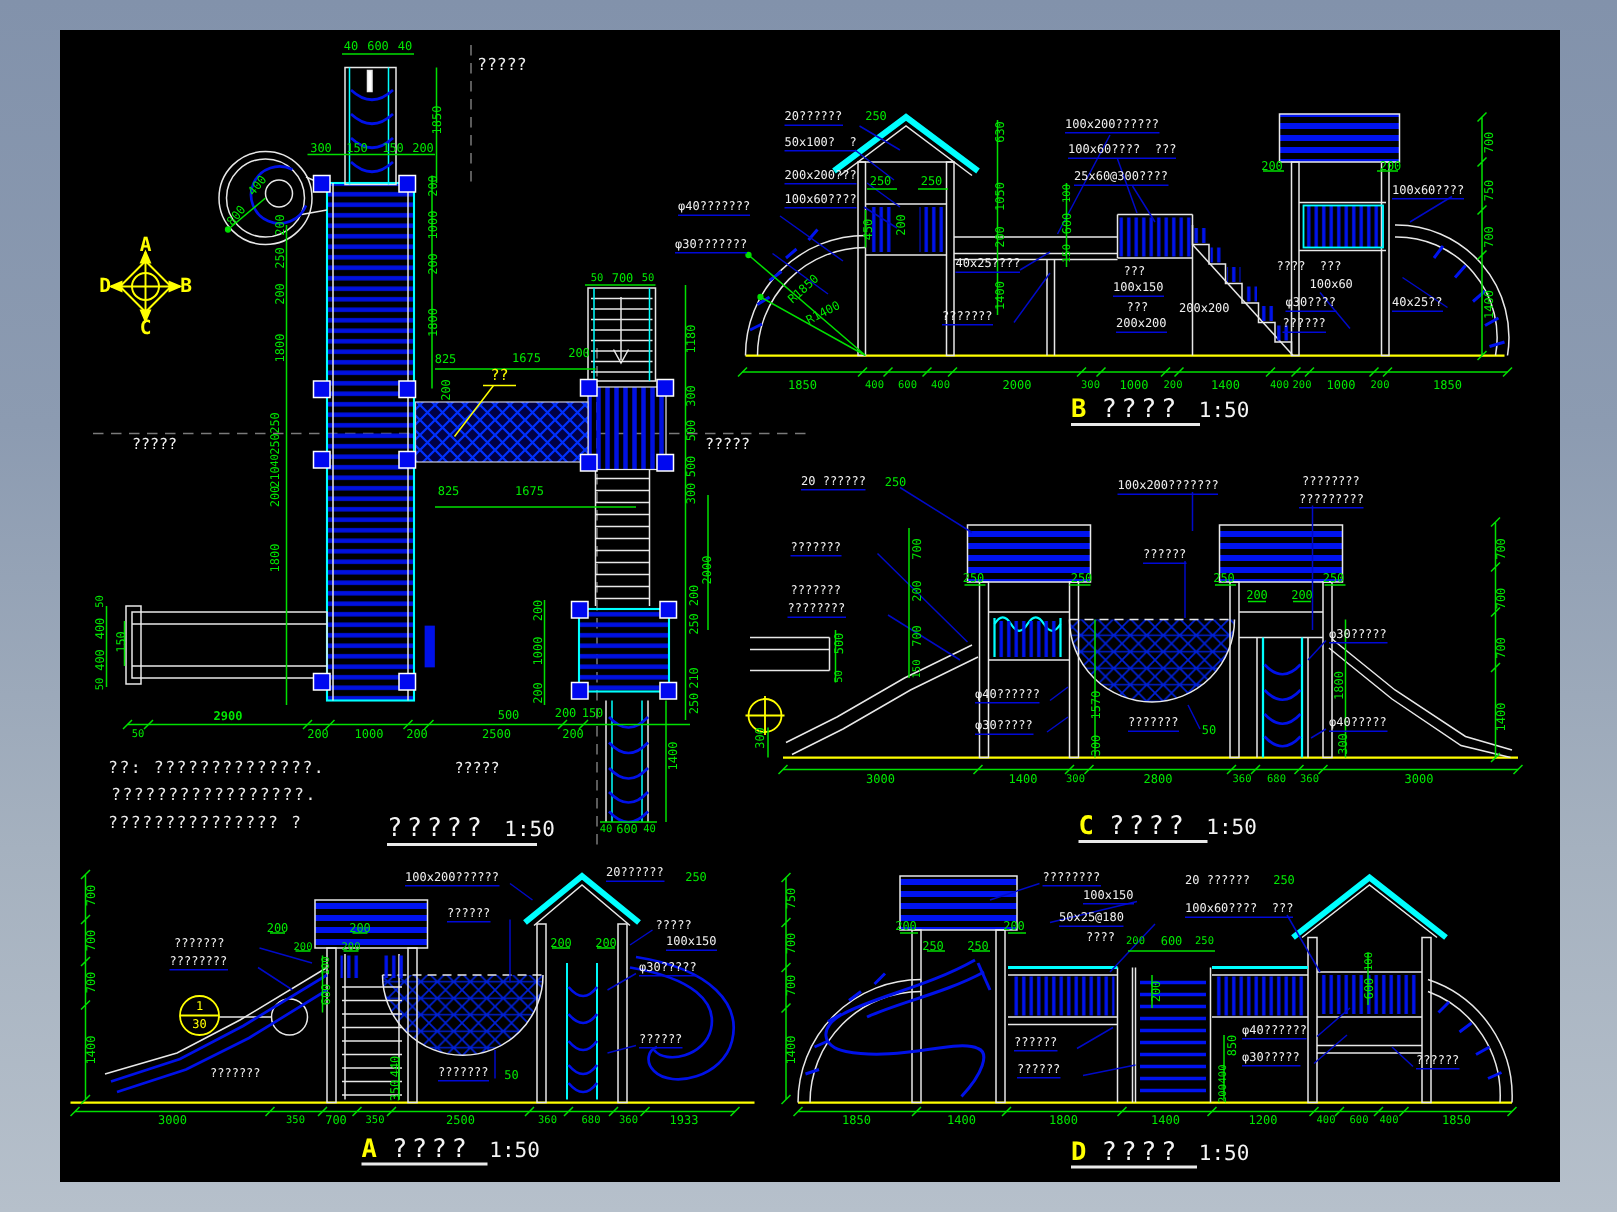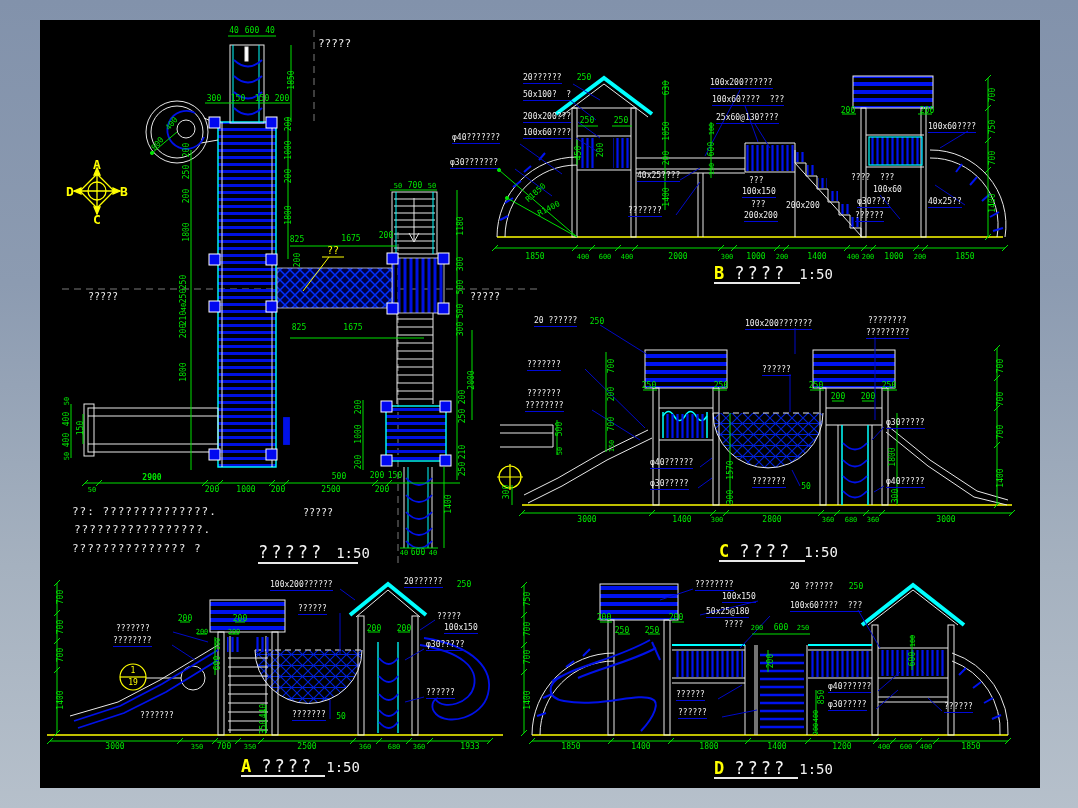--- a/index.html
+++ b/index.html
@@ -429,21 +429,21 @@
     <span class="lbl ly" style="left: 333px; top: 251px; font-size: 10px; transform: translate(-50%, -50%);">??</span>
     <span class="lbl lw lead" style="left: 523px; top: 79px; transform: translate(0px, -50%);">20??????</span>
     <span class="lbl lg" style="left: 584px; top: 78px; transform: translate(-50%, -50%);">250</span>
     <span class="lbl lw lead" style="left: 523px; top: 96px; transform: translate(0px, -50%);">50x100?  ?</span>
     <span class="lbl lw lead" style="left: 523px; top: 118px; transform: translate(0px, -50%);">200x200???</span>
     <span class="lbl lw lead" style="left: 523px; top: 134px; transform: translate(0px, -50%);">100x60????</span>
     <span class="lbl lw lead" style="left: 452px; top: 139px; transform: translate(0px, -50%);">φ40???????</span>
     <span class="lbl lw lead" style="left: 450px; top: 164px; transform: translate(0px, -50%);">φ30???????</span>
     <span class="lbl lw lead" style="left: 710px; top: 84px; transform: translate(0px, -50%);">100x200??????</span>
     <span class="lbl lw lead" style="left: 712px; top: 101px; transform: translate(0px, -50%);">100x60????  ???</span>
-    <span class="lbl lw lead" style="left: 716px; top: 119px; transform: translate(0px, -50%);">25x60@130????</span>
+    <span class="lbl lw lead" style="left: 716px; top: 119px; transform: translate(0px, -50%);">25x60@300????</span>
     <span class="lbl lw lead" style="left: 637px; top: 177px; transform: translate(0px, -50%);">40x25????</span>
     <span class="lbl lw lead" style="left: 628px; top: 212px; transform: translate(0px, -50%);">???????</span>
     <span class="lbl lw" style="left: 749px; top: 181px; transform: translate(0px, -50%);">???</span>
     <span class="lbl lw lead" style="left: 742px; top: 193px; transform: translate(0px, -50%);">100x150</span>
     <span class="lbl lw" style="left: 751px; top: 205px; transform: translate(0px, -50%);">???</span>
     <span class="lbl lw lead" style="left: 744px; top: 217px; transform: translate(0px, -50%);">200x200</span>
     <span class="lbl lw" style="left: 786px; top: 206px; transform: translate(0px, -50%);">200x200</span>
     <span class="lbl lw lead" style="left: 928px; top: 128px; transform: translate(0px, -50%);">100x60????</span>
     <span class="lbl lw" style="left: 851px; top: 178px; transform: translate(0px, -50%);">????  ???</span>
     <span class="lbl lw" style="left: 873px; top: 190px; transform: translate(0px, -50%);">100x60</span>
@@ -534,21 +534,21 @@
     <span class="lbl lw lead" style="left: 298px; top: 610px; transform: translate(0px, -50%);">??????</span>
     <span class="lbl lw lead" style="left: 404px; top: 583px; transform: translate(0px, -50%);">20??????</span>
     <span class="lbl lg" style="left: 464px; top: 585px; transform: translate(-50%, -50%);">250</span>
     <span class="lbl lw" style="left: 437px; top: 617px; transform: translate(0px, -50%);">?????</span>
     <span class="lbl lw lead" style="left: 444px; top: 629px; transform: translate(0px, -50%);">100x150</span>
     <span class="lbl lw lead" style="left: 426px; top: 646px; transform: translate(0px, -50%);">φ30?????</span>
     <span class="lbl lw lead" style="left: 426px; top: 694px; transform: translate(0px, -50%);">??????</span>
     <span class="lbl lw lead" style="left: 292px; top: 716px; transform: translate(0px, -50%);">???????</span>
     <span class="lbl lg" style="left: 341px; top: 717px; transform: translate(-50%, -50%);">50</span>
     <span class="lbl ly" style="left: 133px; top: 671px; font-size: 8px; transform: translate(-50%, -50%);">1</span>
-    <span class="lbl ly" style="left: 133px; top: 683px; font-size: 8px; transform: translate(-50%, -50%);">19</span>
+    <span class="lbl ly" style="left: 133px; top: 683px; font-size: 8px; transform: translate(-50%, -50%);">30</span>
     <span class="lbl lg" style="left: 61px; top: 597px; transform: translate(-50%, -50%) rotate(-90deg);">700</span>
     <span class="lbl lg" style="left: 61px; top: 627px; transform: translate(-50%, -50%) rotate(-90deg);">700</span>
     <span class="lbl lg" style="left: 61px; top: 655px; transform: translate(-50%, -50%) rotate(-90deg);">700</span>
     <span class="lbl lg" style="left: 61px; top: 700px; transform: translate(-50%, -50%) rotate(-90deg);">1400</span>
     <span class="lbl lg" style="left: 185px; top: 619px; transform: translate(-50%, -50%);">200</span>
     <span class="lbl lg" style="left: 240px; top: 619px; transform: translate(-50%, -50%);">200</span>
     <span class="lbl lg" style="left: 202px; top: 632px; font-size: 7px; transform: translate(-50%, -50%);">200</span>
     <span class="lbl lg" style="left: 234px; top: 632px; font-size: 7px; transform: translate(-50%, -50%);">200</span>
     <span class="lbl lg" style="left: 218px; top: 644px; font-size: 7px; transform: translate(-50%, -50%) rotate(-90deg);">100</span>
     <span class="lbl lg" style="left: 218px; top: 663px; transform: translate(-50%, -50%) rotate(-90deg);">600</span>
@@ -557,21 +557,21 @@
     <span class="lbl lg" style="left: 264px; top: 711px; transform: translate(-50%, -50%) rotate(-90deg);">440</span>
     <span class="lbl lg" style="left: 264px; top: 727px; transform: translate(-50%, -50%) rotate(-90deg);">350</span>
     <span class="lbl lg" style="left: 115px; top: 747px; transform: translate(-50%, -50%);">3000</span>
     <span class="lbl lg" style="left: 197px; top: 747px; font-size: 7px; transform: translate(-50%, -50%);">350</span>
     <span class="lbl lg" style="left: 224px; top: 747px; transform: translate(-50%, -50%);">700</span>
     <span class="lbl lg" style="left: 250px; top: 747px; font-size: 7px; transform: translate(-50%, -50%);">350</span>
     <span class="lbl lg" style="left: 307px; top: 747px; transform: translate(-50%, -50%);">2500</span>
     <span class="lbl lg" style="left: 365px; top: 747px; font-size: 7px; transform: translate(-50%, -50%);">360</span>
     <span class="lbl lg" style="left: 394px; top: 747px; font-size: 7px; transform: translate(-50%, -50%);">680</span>
     <span class="lbl lg" style="left: 419px; top: 747px; font-size: 7px; transform: translate(-50%, -50%);">360</span>
-    <span class="lbl lg" style="left: 456px; top: 747px; transform: translate(-50%, -50%); margin-left: 14px;">1933</span>
+    <span class="lbl lg" style="left: 456px; top: 747px; transform: translate(-50%, -50%);">1933</span>
     <span class="lbl lw lead" style="left: 695px; top: 586px; transform: translate(0px, -50%);">????????</span>
     <span class="lbl lw lead" style="left: 722px; top: 598px; transform: translate(0px, -50%);">100x150</span>
     <span class="lbl lw lead" style="left: 706px; top: 613px; transform: translate(0px, -50%);">50x25@180</span>
     <span class="lbl lw" style="left: 724px; top: 625px; transform: translate(0px, -50%);">????</span>
     <span class="lbl lw" style="left: 790px; top: 587px; transform: translate(0px, -50%);">20 ??????</span>
     <span class="lbl lg" style="left: 856px; top: 587px; transform: translate(-50%, -50%);">250</span>
     <span class="lbl lw lead" style="left: 790px; top: 607px; transform: translate(0px, -50%);">100x60????  ???</span>
     <span class="lbl lw lead" style="left: 828px; top: 688px; transform: translate(0px, -50%);">φ40??????</span>
     <span class="lbl lw lead" style="left: 828px; top: 706px; transform: translate(0px, -50%);">φ30?????</span>
     <span class="lbl lw lead" style="left: 676px; top: 696px; transform: translate(0px, -50%);">??????</span>

